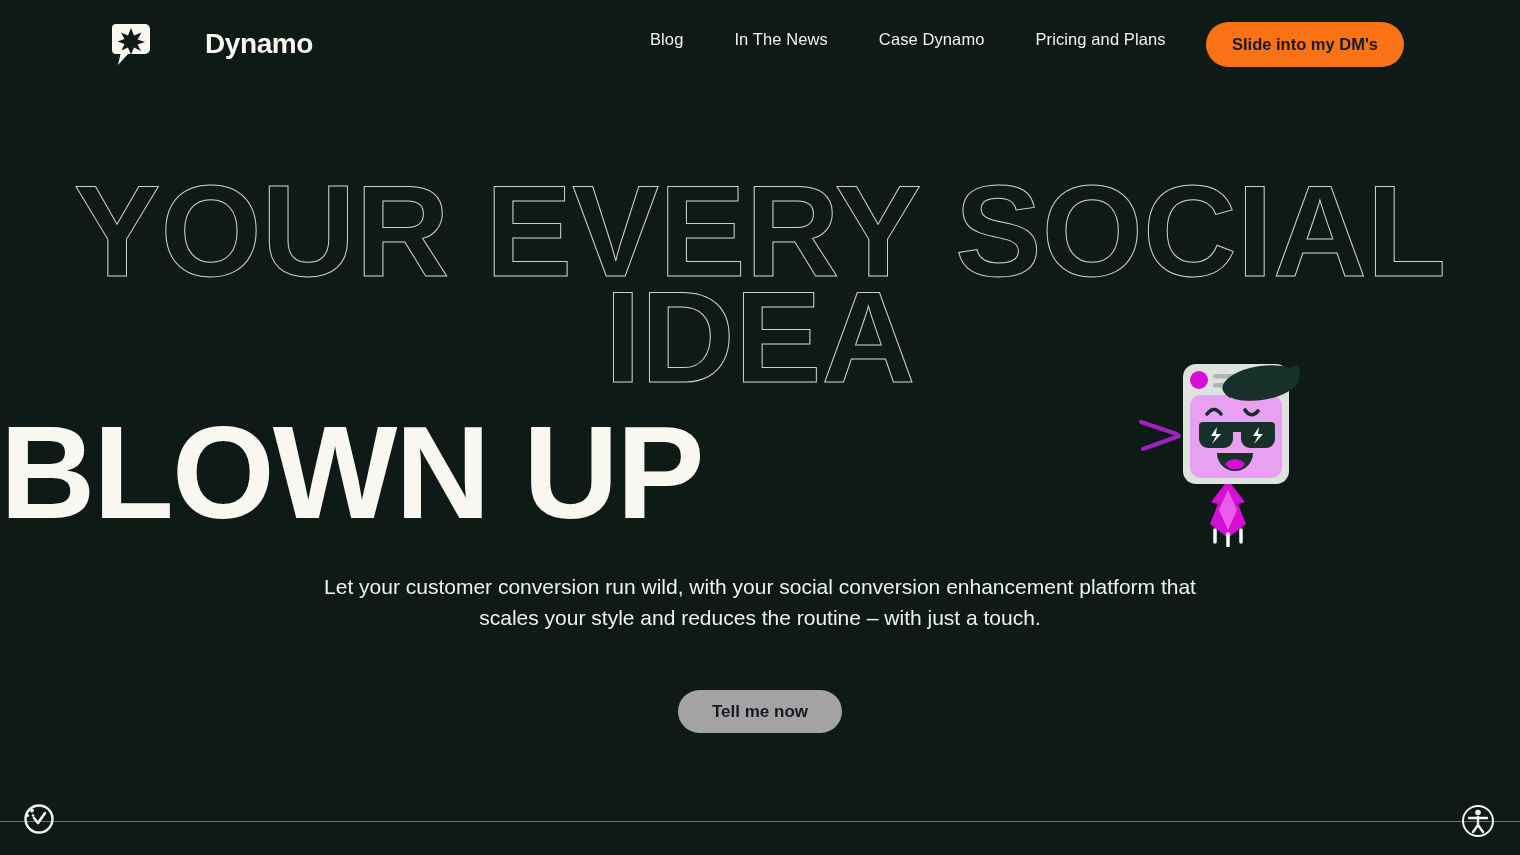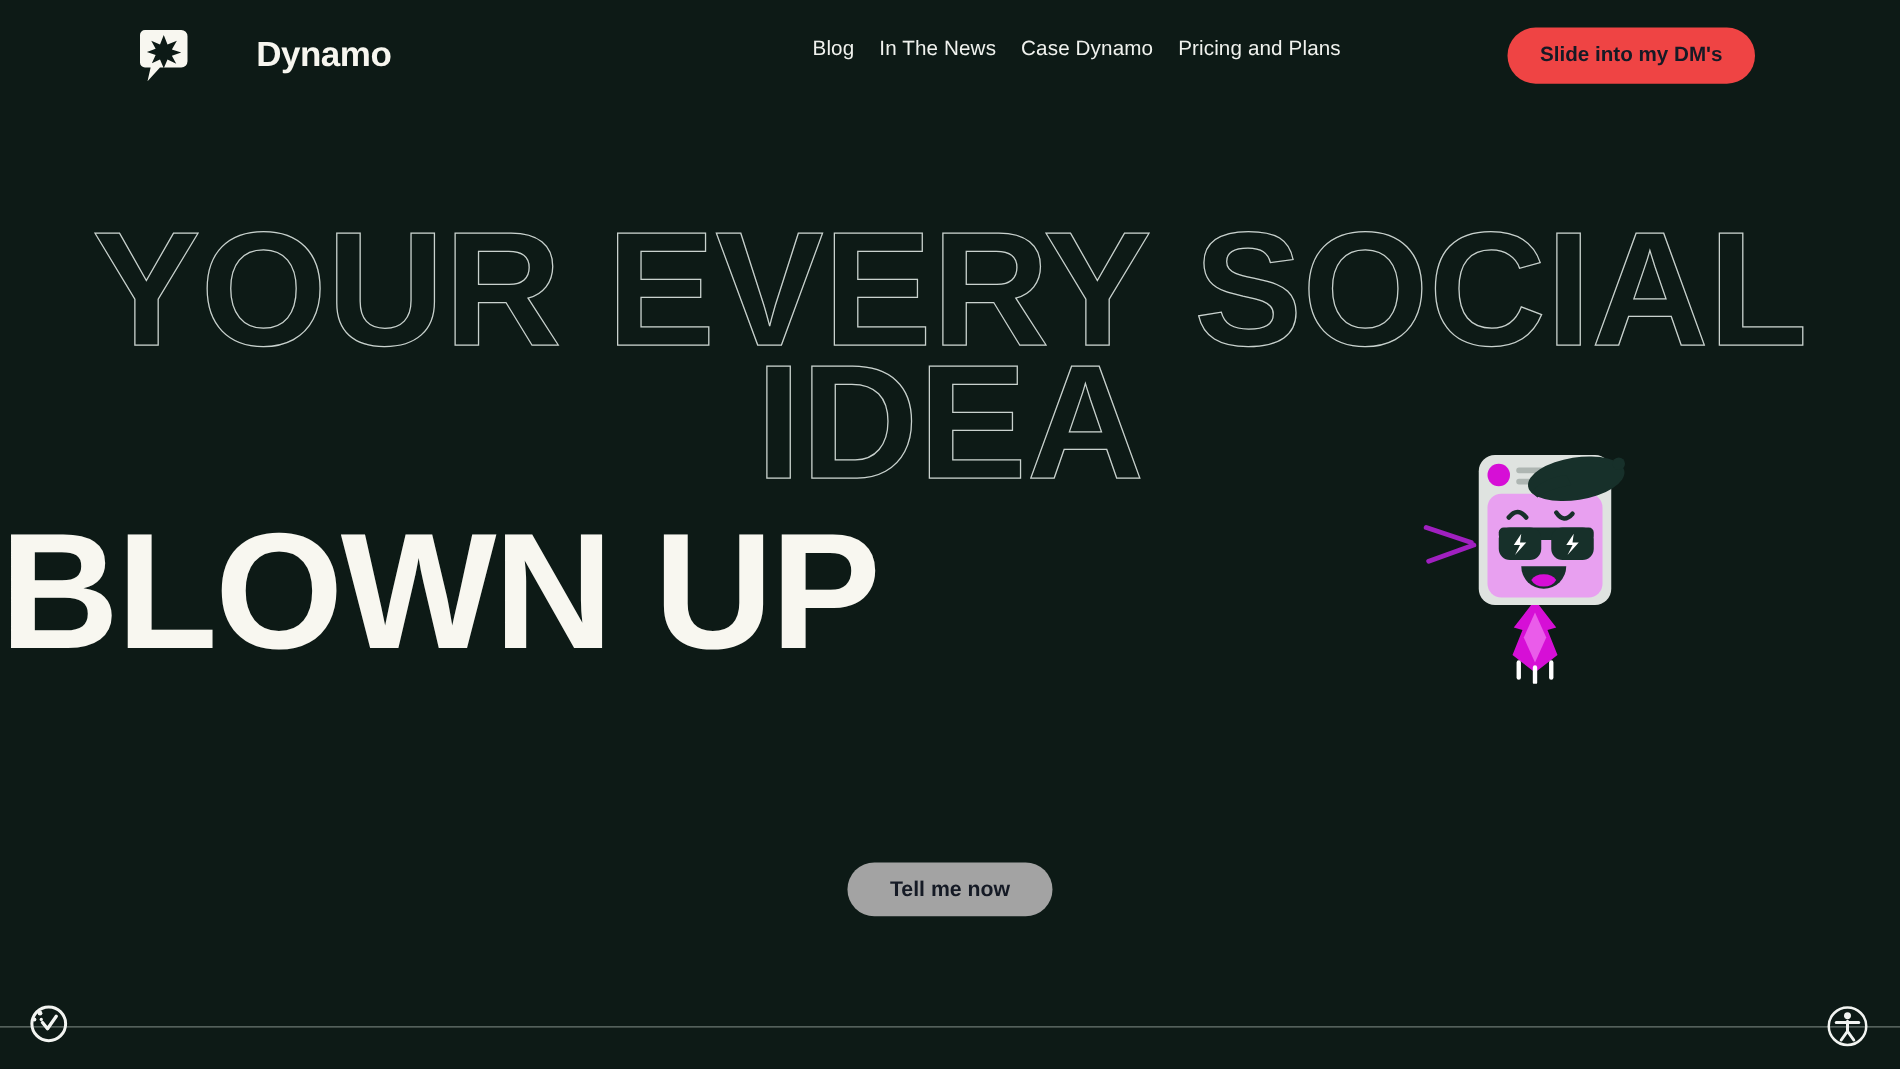--- a/index.html
+++ b/index.html
@@ -21,29 +21,29 @@
     display:flex; align-items:center; gap:9px;
   }
   .logo-mark { width:40px; height:44px; display:block; }
   .logo-text {
     color:#f7f6ef; font-size:28px; font-weight:bold; letter-spacing:-0.4px;
     line-height:1;
     margin-left:44px;
   }
   .nav {
     position:absolute; left:650px; top:30px;
-    display:flex; align-items:center; gap:20px;
+    display:flex; align-items:center; gap:51px;
   }
   .nav a {
     color:#f0f2ee; font-size:16.5px; text-decoration:none; letter-spacing:0.1px;
     white-space:nowrap;
   }
   .btn-dm {
     position:absolute; right:116px; top:22px;
-    background:#ef4444; color:#151a25;
+    background:#f97316; color:#151a25;
     font-size:16.5px; font-weight:bold;
     border:none; border-radius:30px;
     padding:0 26px; height:45px; line-height:45px;
     cursor:pointer; white-space:nowrap;
   }
 
   
   .hero { position:absolute; top:0; left:0; width:1520px; height:855px; }
 
   .outline-line {
@@ -168,20 +168,21 @@
         </g>
 
         <g>
           <ellipse cx="128" cy="31" rx="39" ry="17" transform="rotate(-9 128 31)" fill="#17302a"></ellipse>
           <path d="M92 42 q10 -12 28 -14 l4 8 q-18 3 -27 10 z" fill="#17302a"></path>
           <circle cx="162" cy="19" r="5" fill="#17302a"></circle>
         </g>
       </svg>
     </div>
 
+    <p class="subtitle">Let your customer conversion run wild, with your social conversion enhancement platform that scales your style and reduces the routine – with just a touch.</p>
 
     <button class="btn-cta">Tell me now</button>
   </div>
 
   <div class="divider"></div>
 
   <div class="cookie-widget">
     <svg viewBox="0 0 42 42" xmlns="http://www.w3.org/2000/svg">
       <circle cx="21" cy="21" r="13.5" fill="none" stroke="#f2f4f1" stroke-width="2.4"></circle>
       <path d="M16 20 l4 5 l7 -10" fill="none" stroke="#f2f4f1" stroke-width="2.6" stroke-linecap="round" stroke-linejoin="round"></path>

